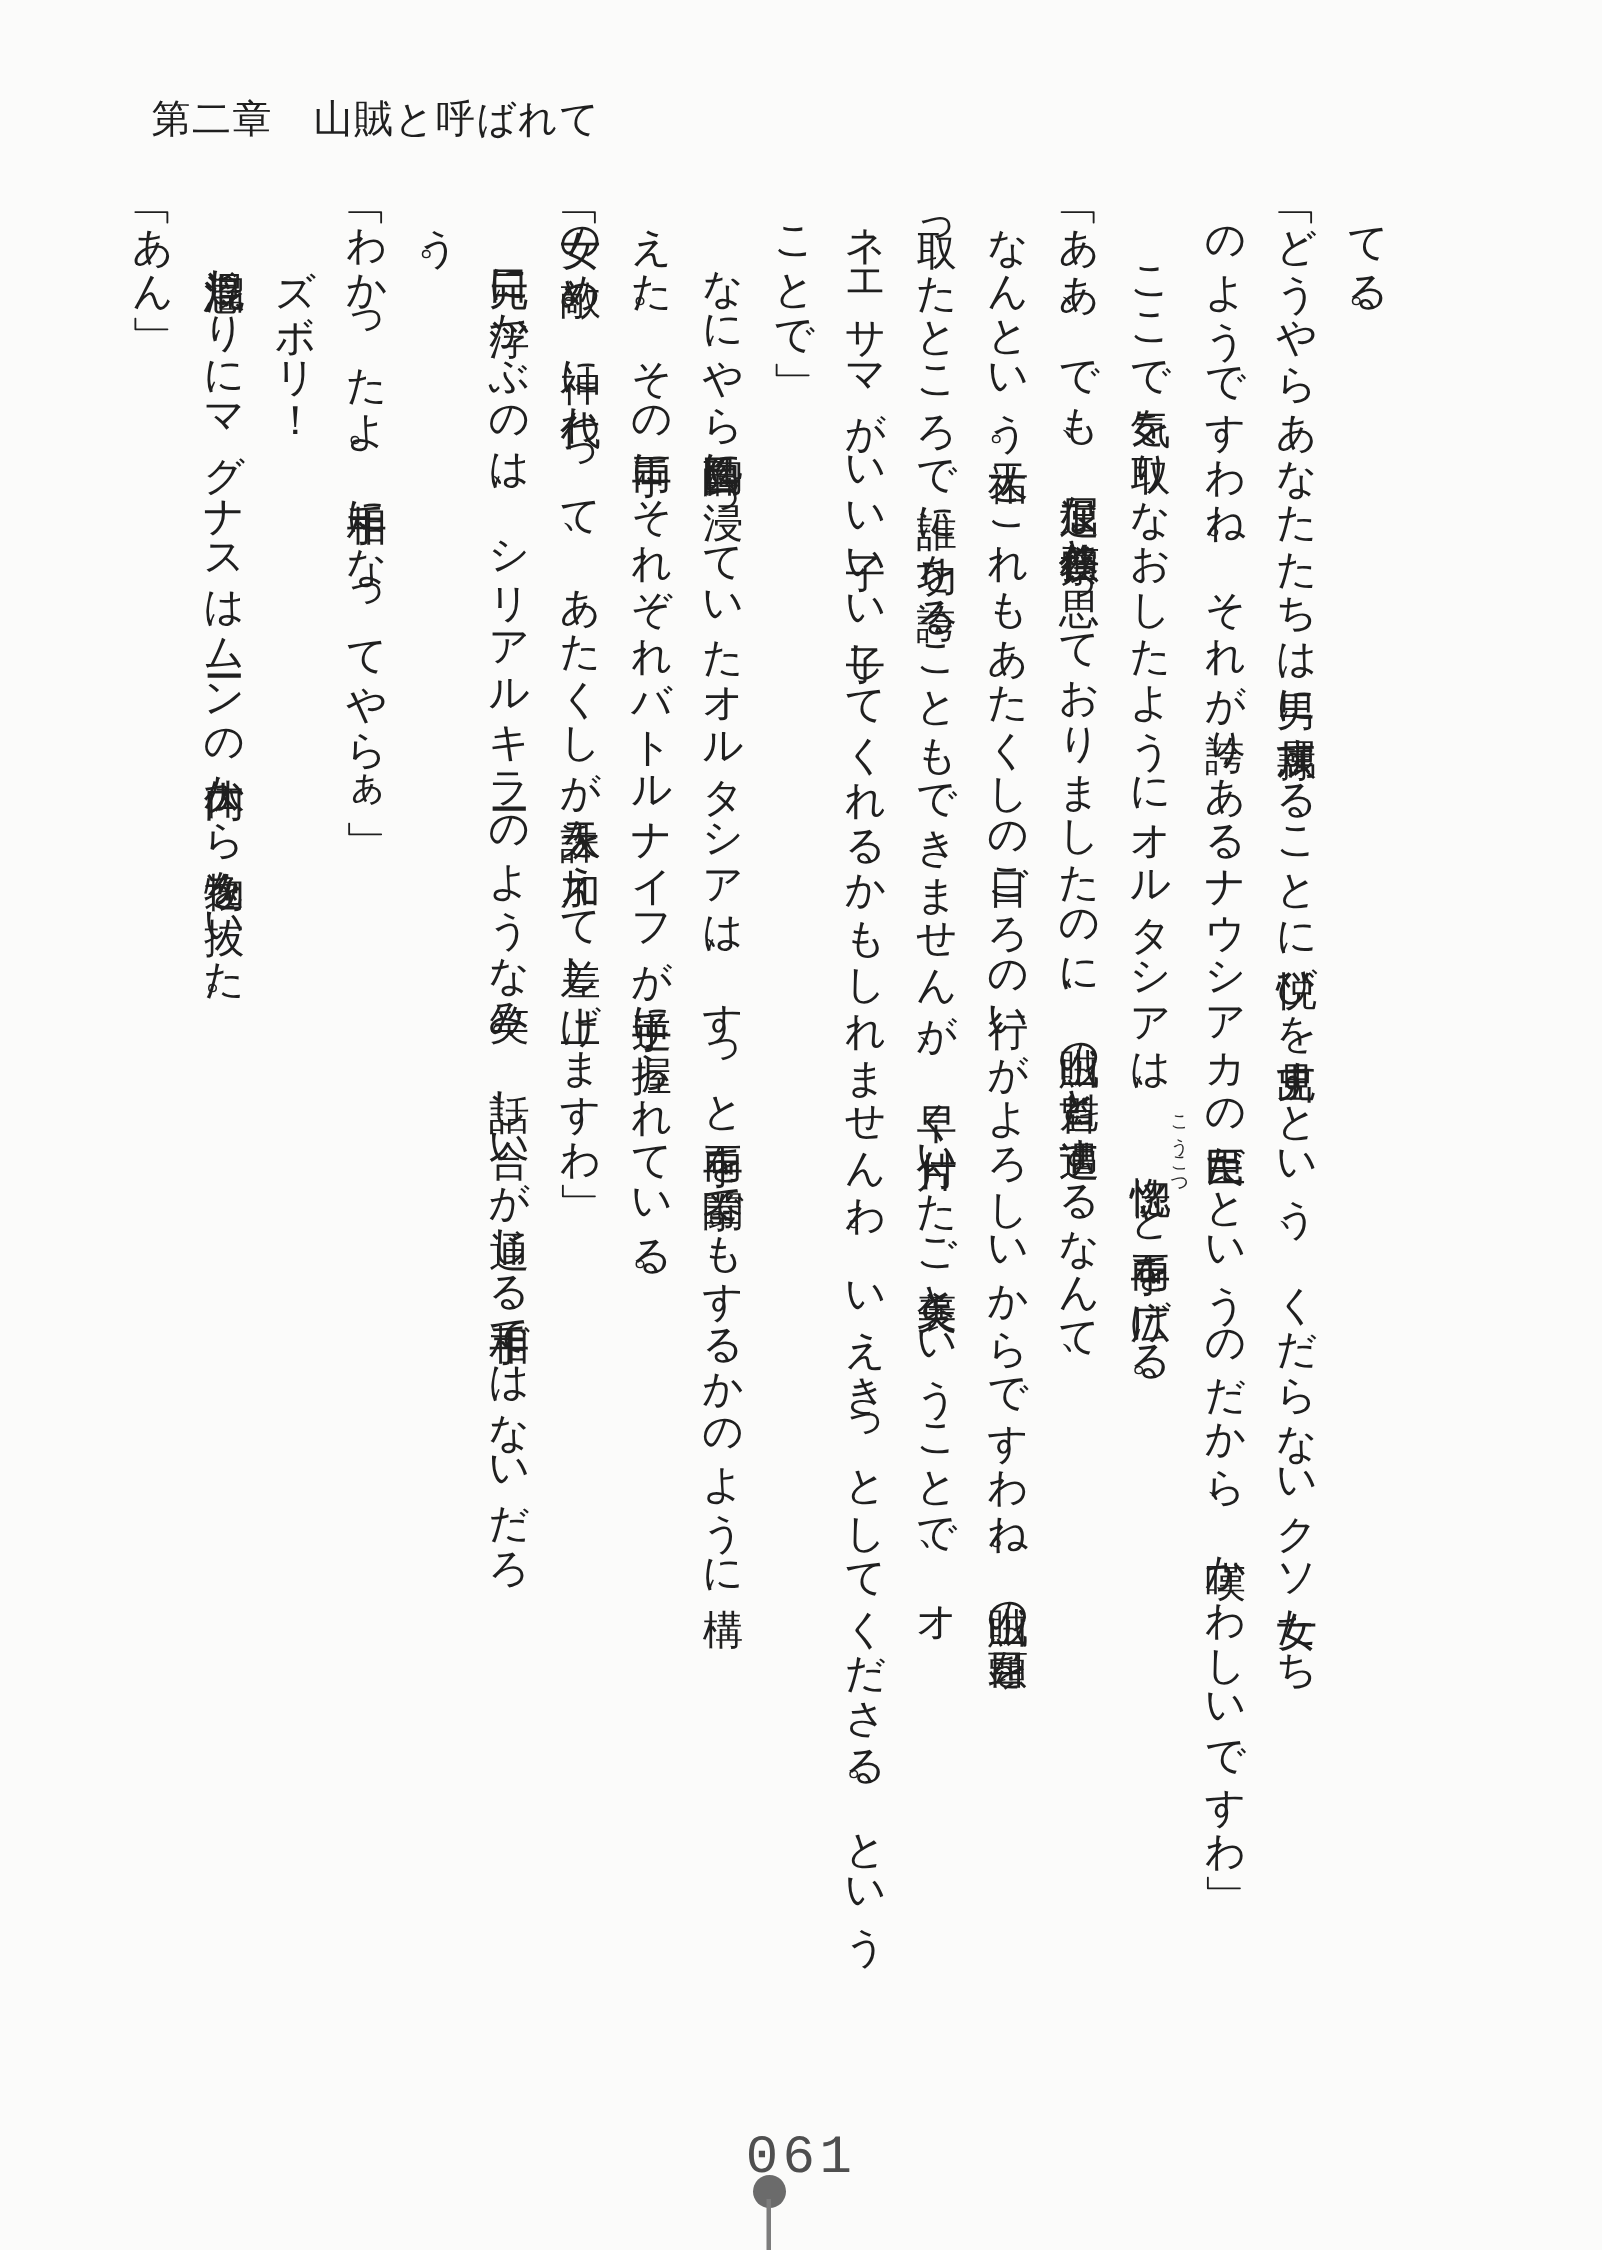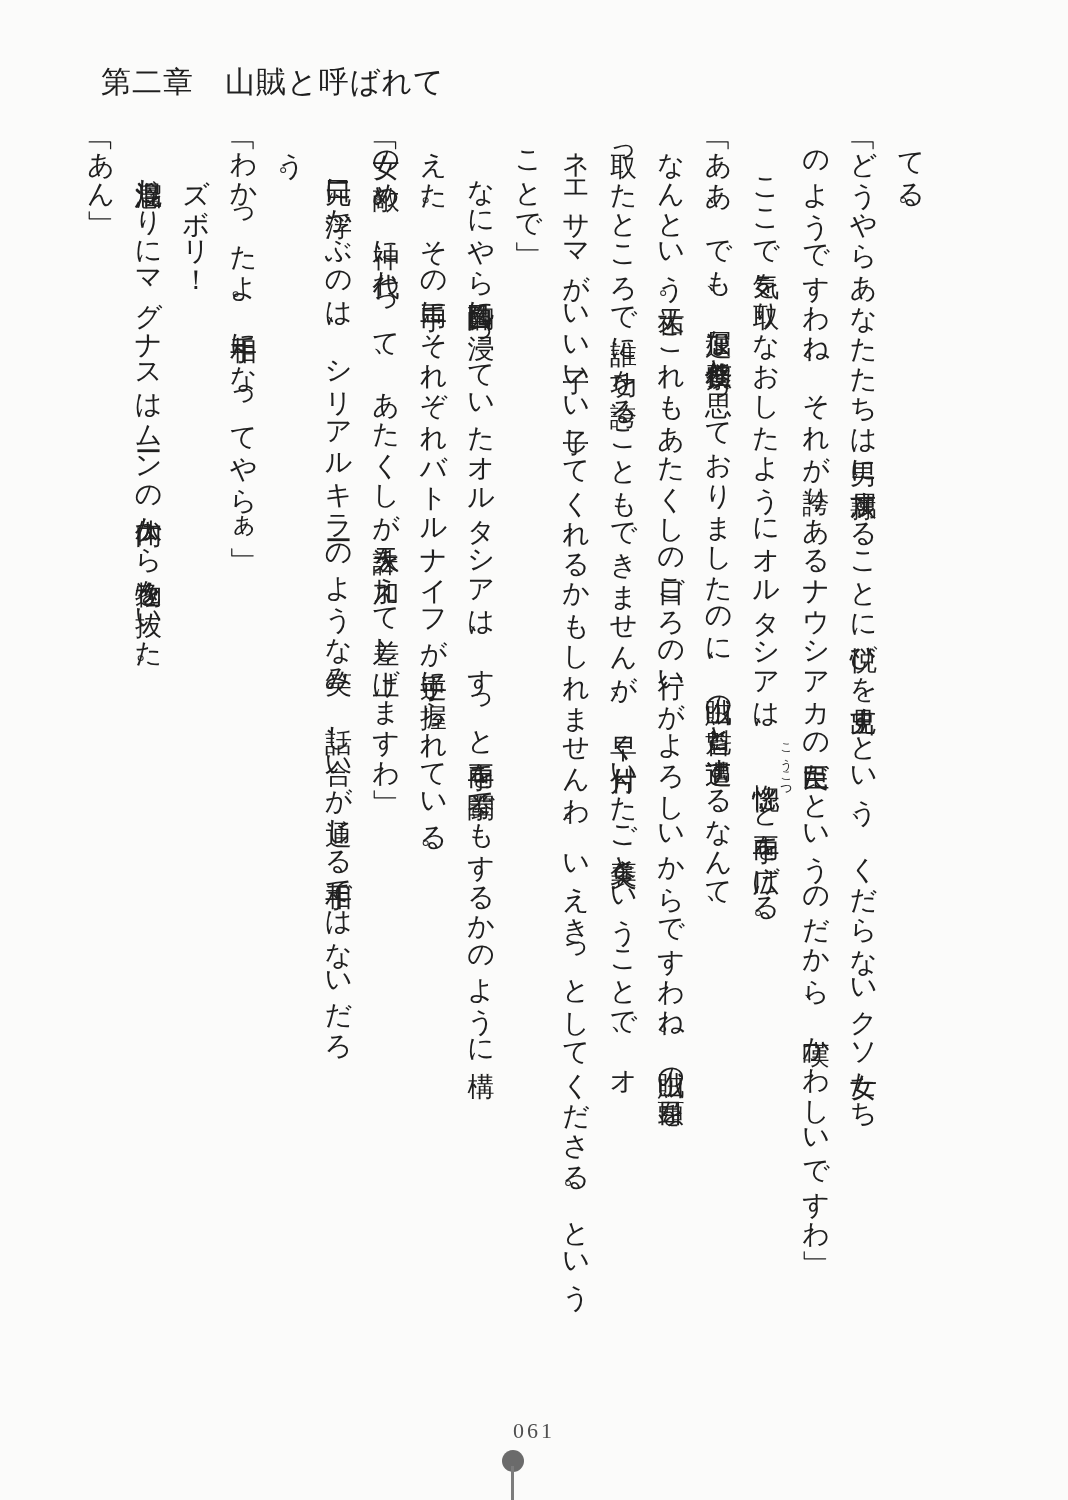--- a/index.html
+++ b/index.html
@@ -9,21 +9,21 @@
     height: 1500px;
     background: #fbfbfa;
     overflow: hidden;
     font-family: "DejaVu Serif", "Liberation Serif", serif;
     color: #1f1f1f;
   }
   .chapter-header {
     position: absolute;
     top: 62px;
     left: 101px;
-    font-size: 30px;
+    font-size: 26px;
     letter-spacing: 1px;
     white-space: nowrap;
   }
   .body-text {
     position: absolute;
     top: 133px;
     right: 133px;
     height: 1112px;
     writing-mode: vertical-rl;
     text-orientation: mixed;
@@ -41,22 +41,22 @@
     font-size: 12px;
     color: #2a2a2a;
     letter-spacing: 0;
   }
   .page-number {
     position: absolute;
     top: 1418px;
     left: 0;
     width: 100%;
     text-align: center;
-    font-family: Liberation Serif, serif;
-    font-size: 22px;
+    font-family: Liberation Mono, monospace;
+    font-size: 36px;
     letter-spacing: 3px;
     color: #4f4f4f;
   }
   .ornament {
     position: absolute;
     left: 0;
     top: 1448px;
     width: 100%;
     height: 52px;
     pointer-events: none;

